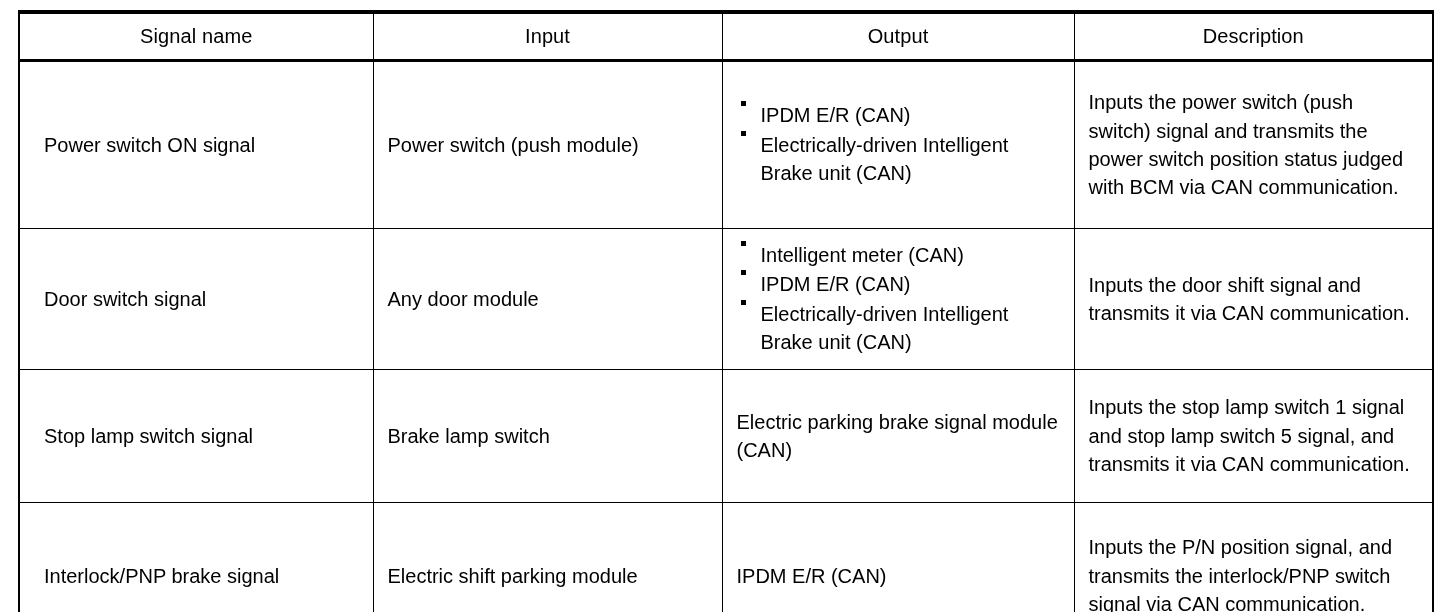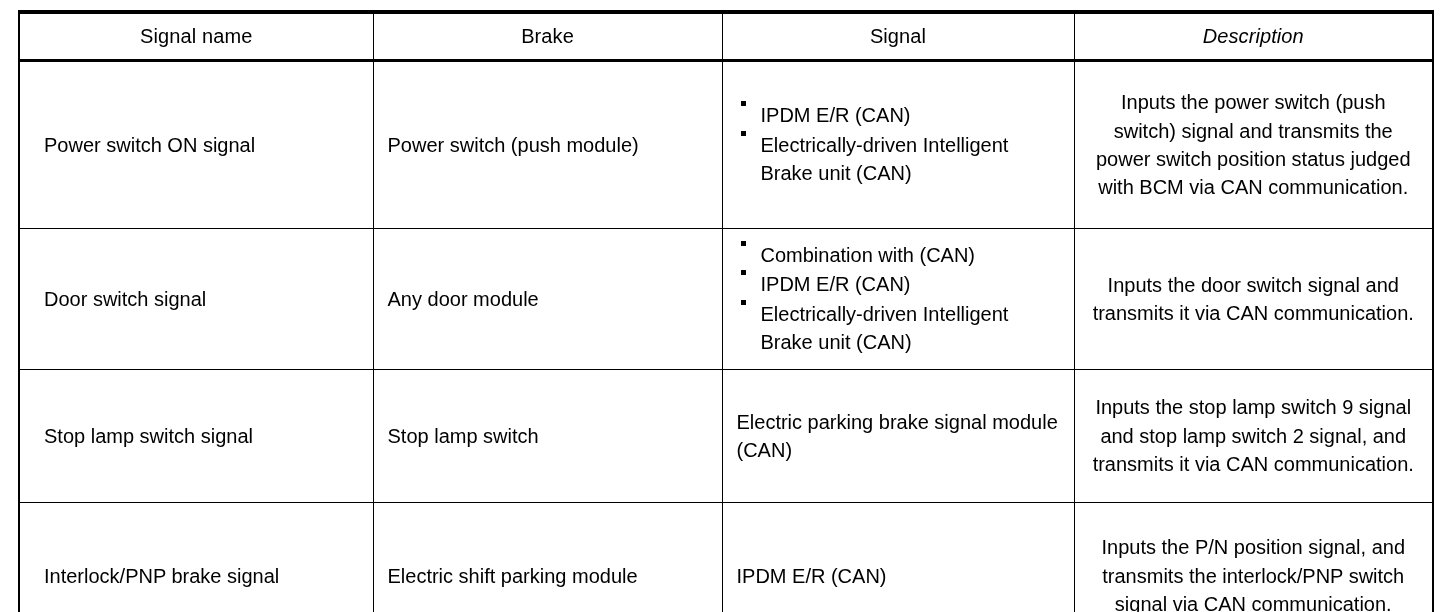--- a/index.html
+++ b/index.html
@@ -46,21 +46,21 @@
     height: 45px;
     font-size: 20px;
     font-weight: normal;
     text-align: center;
     vertical-align: middle;
     padding: 0 6px;
     letter-spacing: 0.1px;
     margin-left: 36px;
   }
   .signal-table thead tr.header-row > th:first-child { border-left: 2px solid #000; }
-  .signal-table thead tr.header-row > th:last-child  { border-right: 2px solid #000; font-style: italic; }
+  .signal-table thead tr.header-row > th:last-child  { border-right: 2px solid #000; }
 
   .signal-table tbody td {
     border-left: 1.5px solid #000;
     border-right: 1.5px solid #000;
     border-bottom: 1.5px solid #000;
     vertical-align: middle;
     padding: 8px 14px;
     font-size: 20px;
     line-height: 1.42;
   }
@@ -82,21 +82,20 @@
 
   td.cell-output,
   td.cell-desc {
     text-align: left;
     vertical-align: middle;
   }
 
   td.cell-desc {
     padding-left: 12px;
     padding-right: 8px;
-    text-align: center;
   }
 
   ul.bullet-list {
     list-style: none;
     margin: 0;
     padding: 0;
   }
   ul.bullet-list > li {
     position: relative;
     padding-left: 24px;
@@ -126,22 +125,22 @@
     <colgroup>
       <col class="c-signal">
       <col class="c-input">
       <col class="c-output">
       <col class="c-desc">
     </colgroup>
 
     <thead>
       <tr class="header-row">
         <th>Signal name</th>
-        <th>Brake</th>
-        <th>Signal</th>
+        <th>Input</th>
+        <th>Output</th>
         <th>Description</th>
       </tr>
     </thead>
 
     <tbody>
 
       <tr class="row-h1">
         <td class="cell-signal">
           <span class="plain-text">Power switch ON signal</span>
         </td>
@@ -169,49 +168,49 @@
         <td class="cell-signal">
           <span class="plain-text">Door switch signal</span>
         </td>
         <td class="cell-input">
           <span class="plain-text">Any door module</span>
         </td>
         <td class="cell-output">
           <ul class="bullet-list">
             <li>
               <span class="bullet-dot"></span>
-              <span>Combination with (CAN)</span>
+              <span>Intelligent meter (CAN)</span>
             </li>
             <li>
               <span class="bullet-dot"></span>
               <span>IPDM E/R (CAN)</span>
             </li>
             <li>
               <span class="bullet-dot"></span>
               <span>Electrically-driven Intelligent Brake unit (CAN)</span>
             </li>
           </ul>
         </td>
         <td class="cell-desc">
-          <span class="desc-text">Inputs the door switch signal and transmits it via CAN communication.</span>
+          <span class="desc-text">Inputs the door shift signal and transmits it via CAN communication.</span>
         </td>
       </tr>
 
       <tr class="row-h3">
         <td class="cell-signal">
           <span class="plain-text">Stop lamp switch signal</span>
         </td>
         <td class="cell-input">
-          <span class="plain-text">Stop lamp switch</span>
+          <span class="plain-text">Brake lamp switch</span>
         </td>
         <td class="cell-output">
           <span class="plain-text">Electric parking brake signal module (CAN)</span>
         </td>
         <td class="cell-desc">
-          <span class="desc-text">Inputs the stop lamp switch 9 signal and stop lamp switch 2 signal, and transmits it via CAN communication.</span>
+          <span class="desc-text">Inputs the stop lamp switch 1 signal and stop lamp switch 5 signal, and transmits it via CAN communication.</span>
         </td>
       </tr>
 
       <tr class="row-h4">
         <td class="cell-signal">
           <span class="plain-text">Interlock/PNP brake signal</span>
         </td>
         <td class="cell-input">
           <span class="plain-text">Electric shift parking module</span>
         </td>

